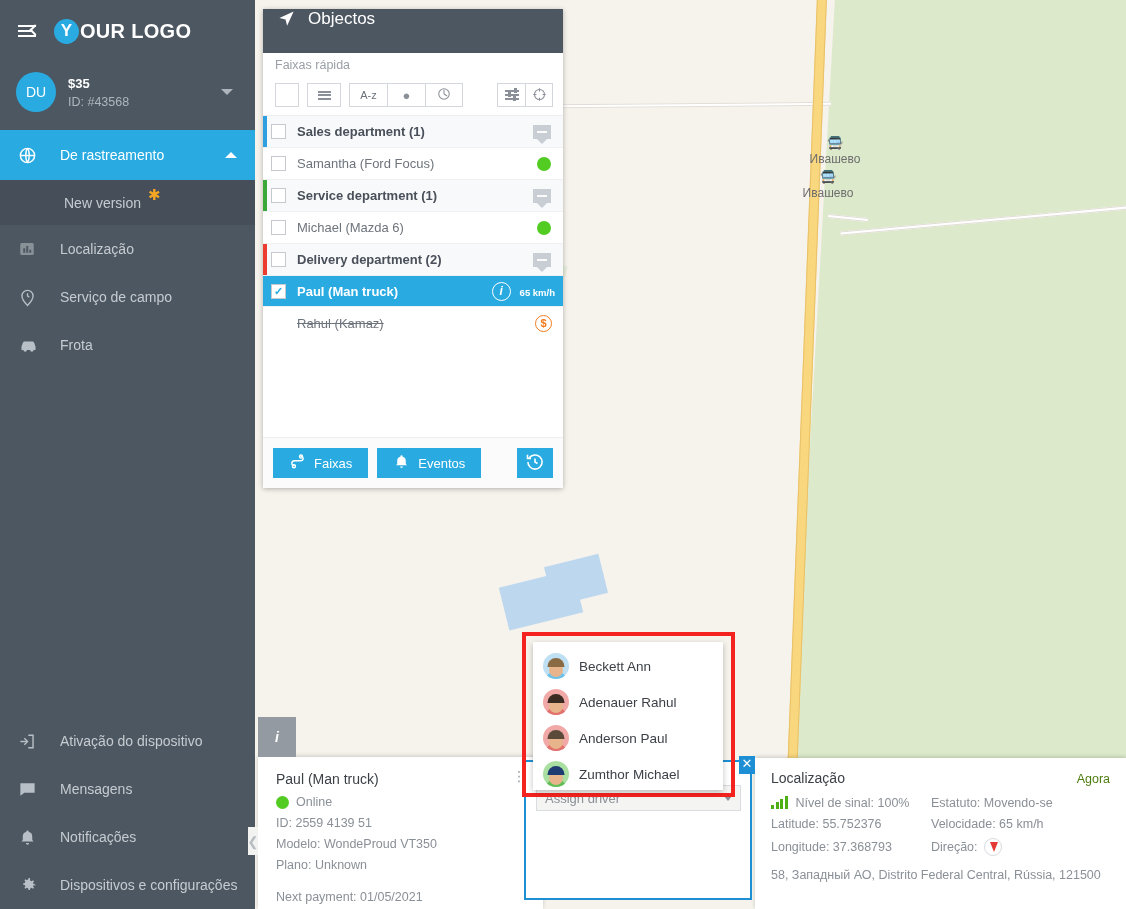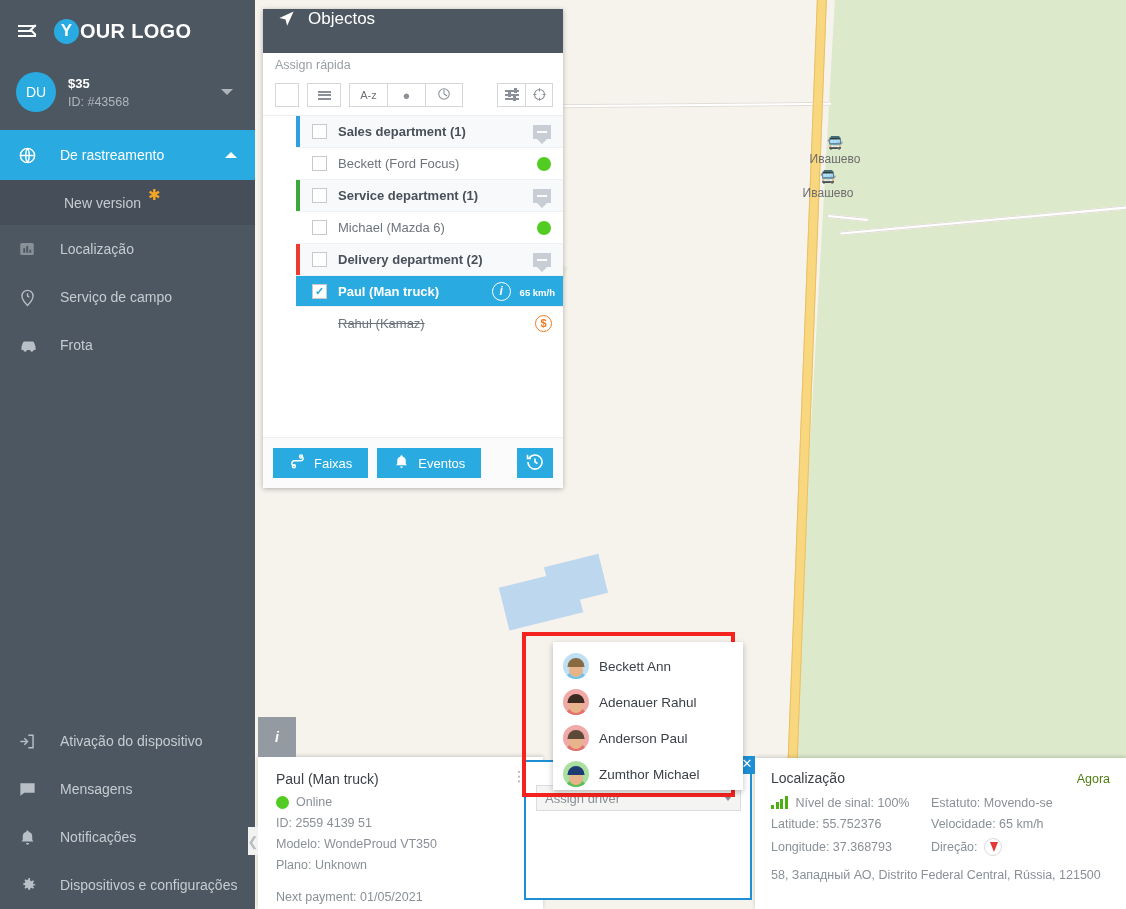--- a/index.html
+++ b/index.html
@@ -178,23 +178,22 @@
   .sliders-ico i:nth-child(2) { top: 5px; }
   .sliders-ico i:nth-child(3) { top: 9px; }
   .sliders-ico b { position: absolute; width: 3px; height: 5px; background: #8b9098; }
   .sliders-ico b:nth-of-type(1) { left: 9px; top: -1px; }
   .sliders-ico b:nth-of-type(2) { left: 3px; top: 3px; }
   .sliders-ico b:nth-of-type(3) { left: 8px; top: 7px; }
 
   #obj-list { background: #fff; border-top: 1px solid #eceef0; }
   .obj-row {
     position: relative; height: 32px; display: flex; align-items: center;
-    padding-left: 16px; font-size: 13px; cursor: pointer;
+    padding-left: 8px; font-size: 13px; cursor: pointer;
     border-bottom: 1px solid #f0f1f3;
-    margin-left: 33px;
   }
   .obj-row.group { background: #f7f9fb; font-weight: bold; color: #4a5059; }
   .obj-row.item { color: #6e747c; }
   .obj-row.selected { background: #29abe2; color: #fff; font-weight: bold; height: 31px; }
   .obj-row .bar {
     position: absolute; left: 0; top: 0; width: 4px; height: 100%;
   }
   .cbox {
     width: 15px; height: 15px; border: 1px solid #c6cacf; background: #fff;
     flex: none; margin-right: 11px;
@@ -329,21 +328,21 @@
     background: #1e8fd5; color: #fff; font-size: 13px; line-height: 16px;
     text-align: center; z-index: 34; cursor: pointer;
   }
 
   
   #driver-highlight {
     position: absolute; left: 522px; top: 632px; width: 213px; height: 165px;
     border: 4px solid #f5231f; z-index: 40;
   }
   #driver-list {
-    position: absolute; left: 553px; top: 642px; width: 190px; height: 148px;
+    position: absolute; left: 533px; top: 642px; width: 190px; height: 148px;
     background: #fff; box-shadow: 0 2px 6px rgba(0,0,0,0.25); z-index: 41;
     padding: 6px 0;
   }
   .drv-row {
     height: 36px; display: flex; align-items: center; padding-left: 10px;
     font-size: 13.5px; color: #3c4148; cursor: pointer;
   }
   .drv-av {
     width: 26px; height: 26px; border-radius: 50%; margin-right: 10px; flex: none;
     position: relative; overflow: hidden;
@@ -498,21 +497,21 @@
   <div id="objects">
     <div id="obj-header">
       <span class="nav-ico">
         <svg width="19" height="19" viewBox="0 0 24 24" fill="currentColor">
           <path d="M3 11.4L21 3l-8.2 18-2-7.6z"></path>
         </svg>
       </span>
       <span id="obj-title">Objectos</span>
     </div>
 
-    <div id="obj-search">Assign rápida</div>
+    <div id="obj-search">Faixas rápida</div>
 
     <div id="obj-toolbar">
       <div class="tb-btn" style="width:24px;height:24px;"></div>
       <span class="tb-sp"></span>
       <div class="tb-btn" style="width:34px;height:24px;">
         <span class="bars-ico">
             <i></i>
             <i></i>
             <i></i>
           </span>
@@ -561,21 +560,21 @@
 
       <div class="obj-row group">
         <span class="bar" style="background:#2f9fe0"></span>
         <span class="cbox"></span>
         <span class="obj-name">Sales department (1)</span>
         <span class="collapse-tag"></span>
       </div>
 
       <div class="obj-row item">
         <span class="cbox"></span>
-        <span class="obj-name">Beckett (Ford Focus)</span>
+        <span class="obj-name">Samantha (Ford Focus)</span>
         <span class="dot"></span>
       </div>
 
       <div class="obj-row group">
         <span class="bar" style="background:#3aa93a"></span>
         <span class="cbox"></span>
         <span class="obj-name">Service department (1)</span>
         <span class="collapse-tag"></span>
       </div>
 

